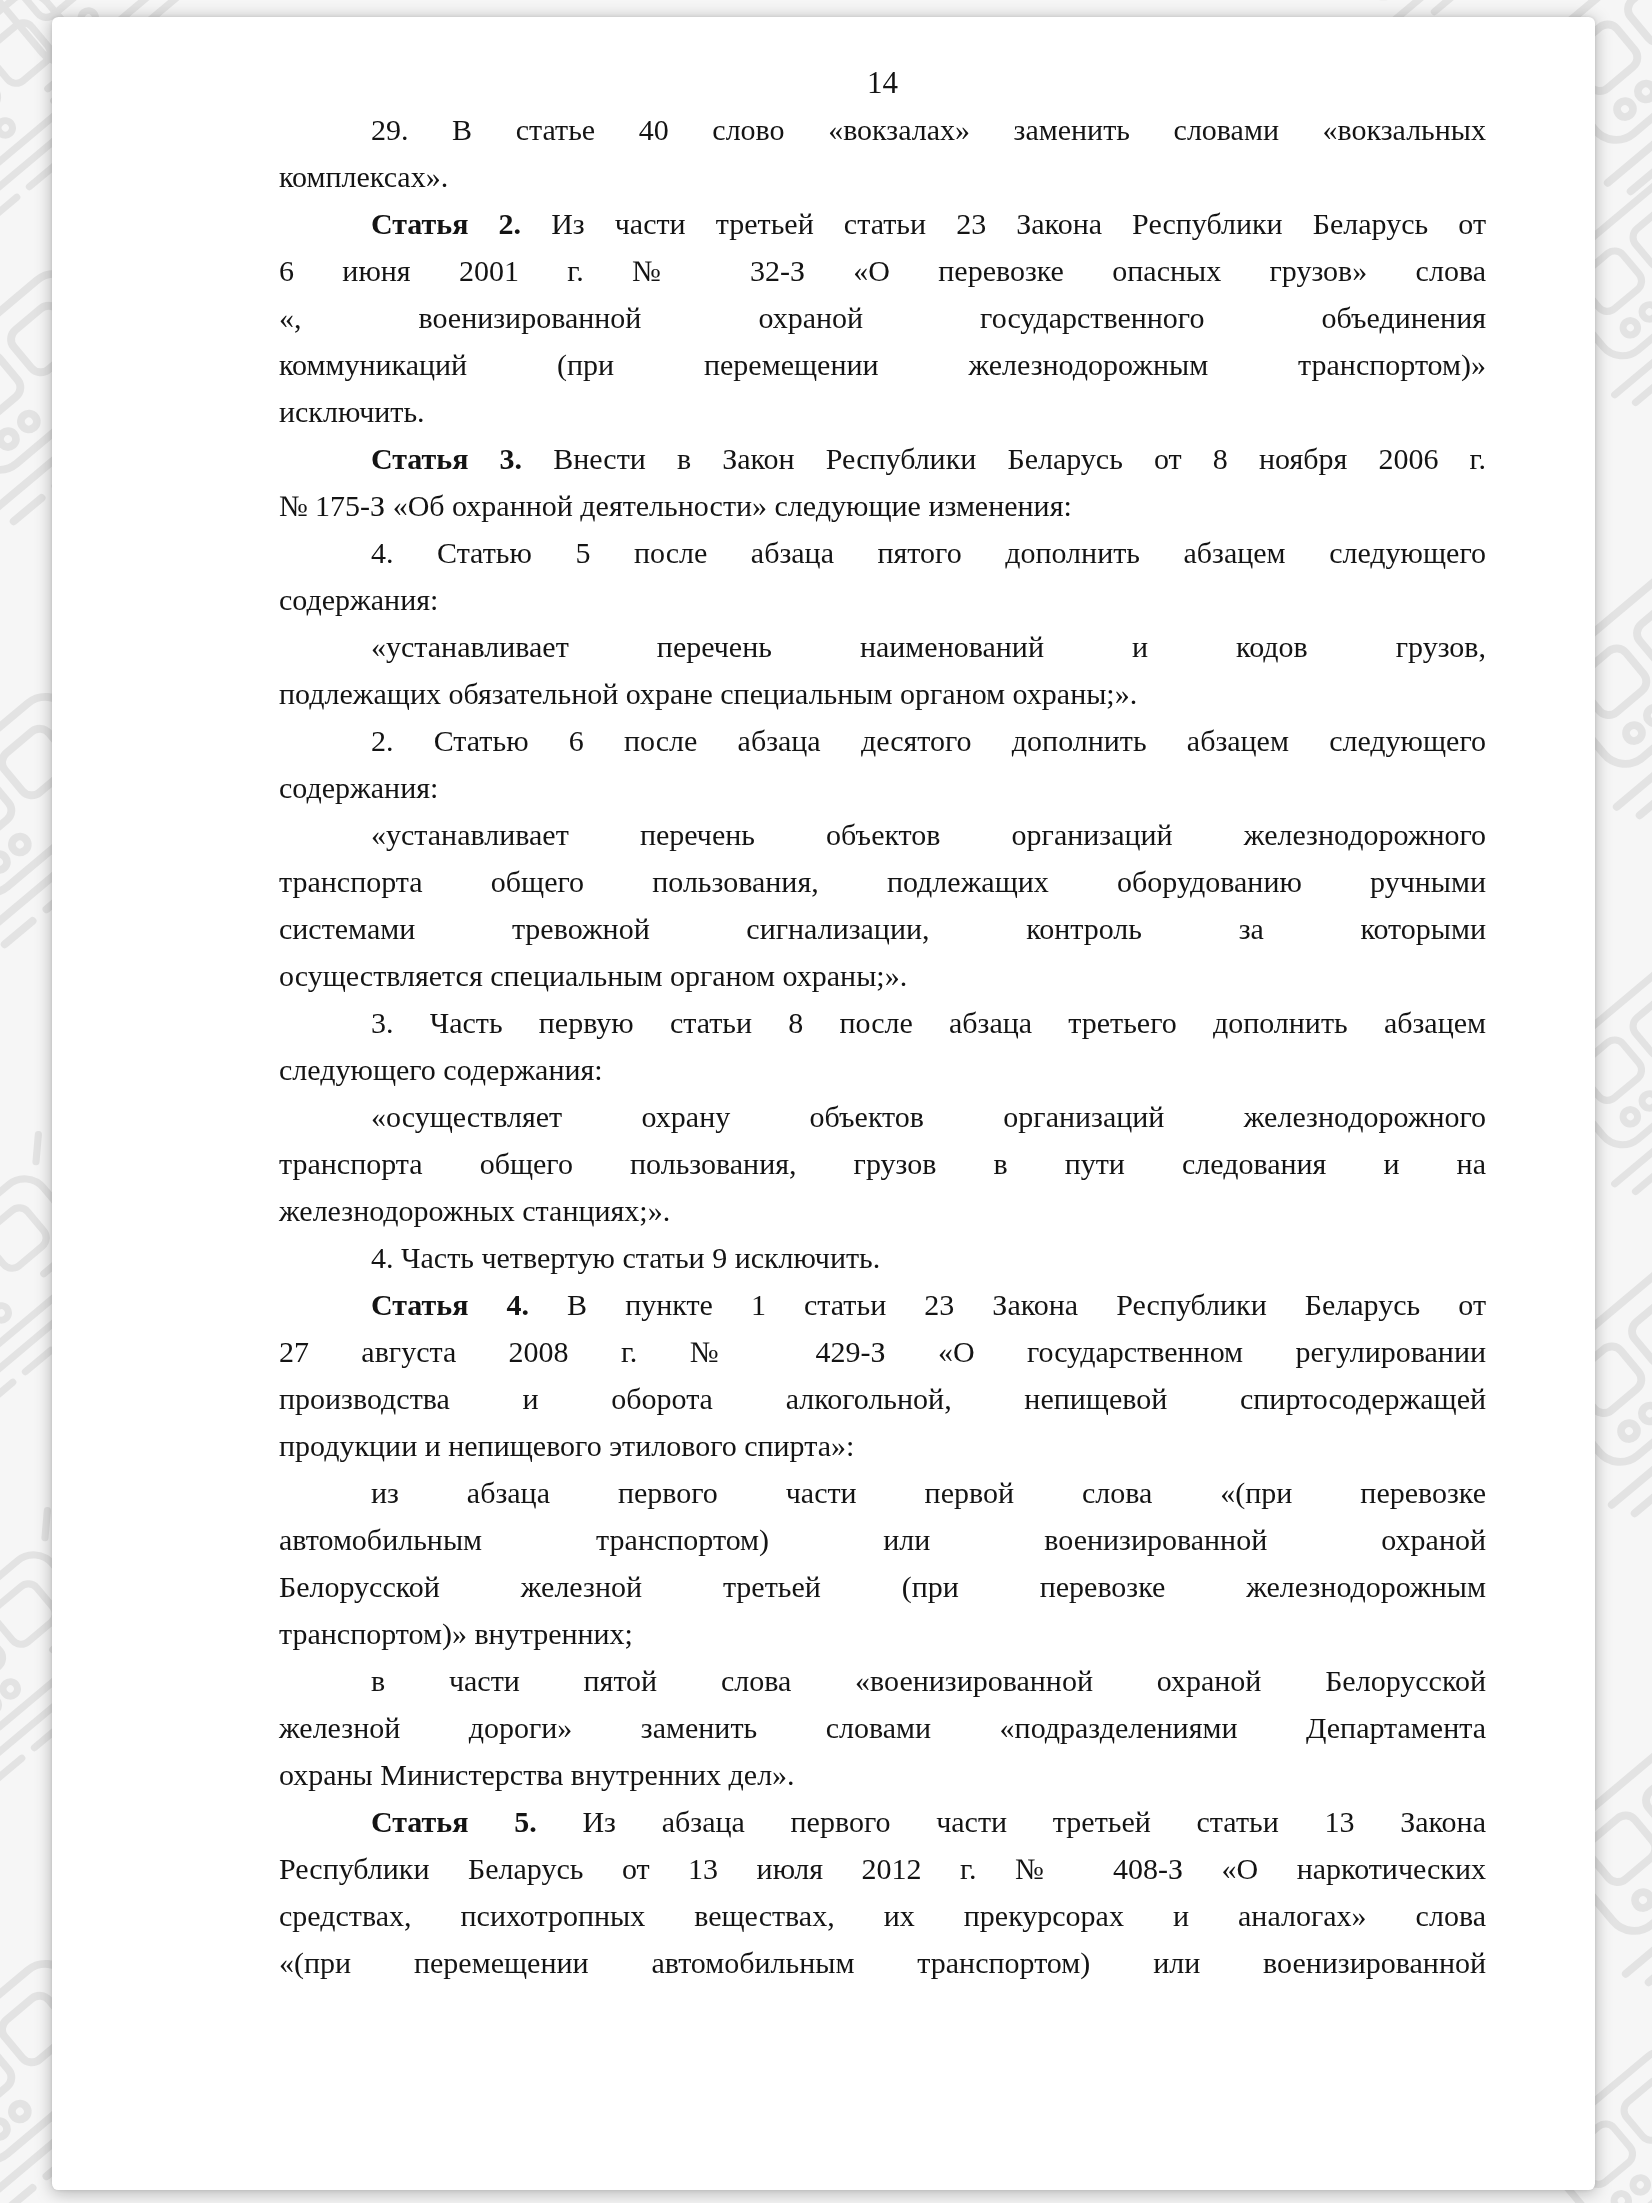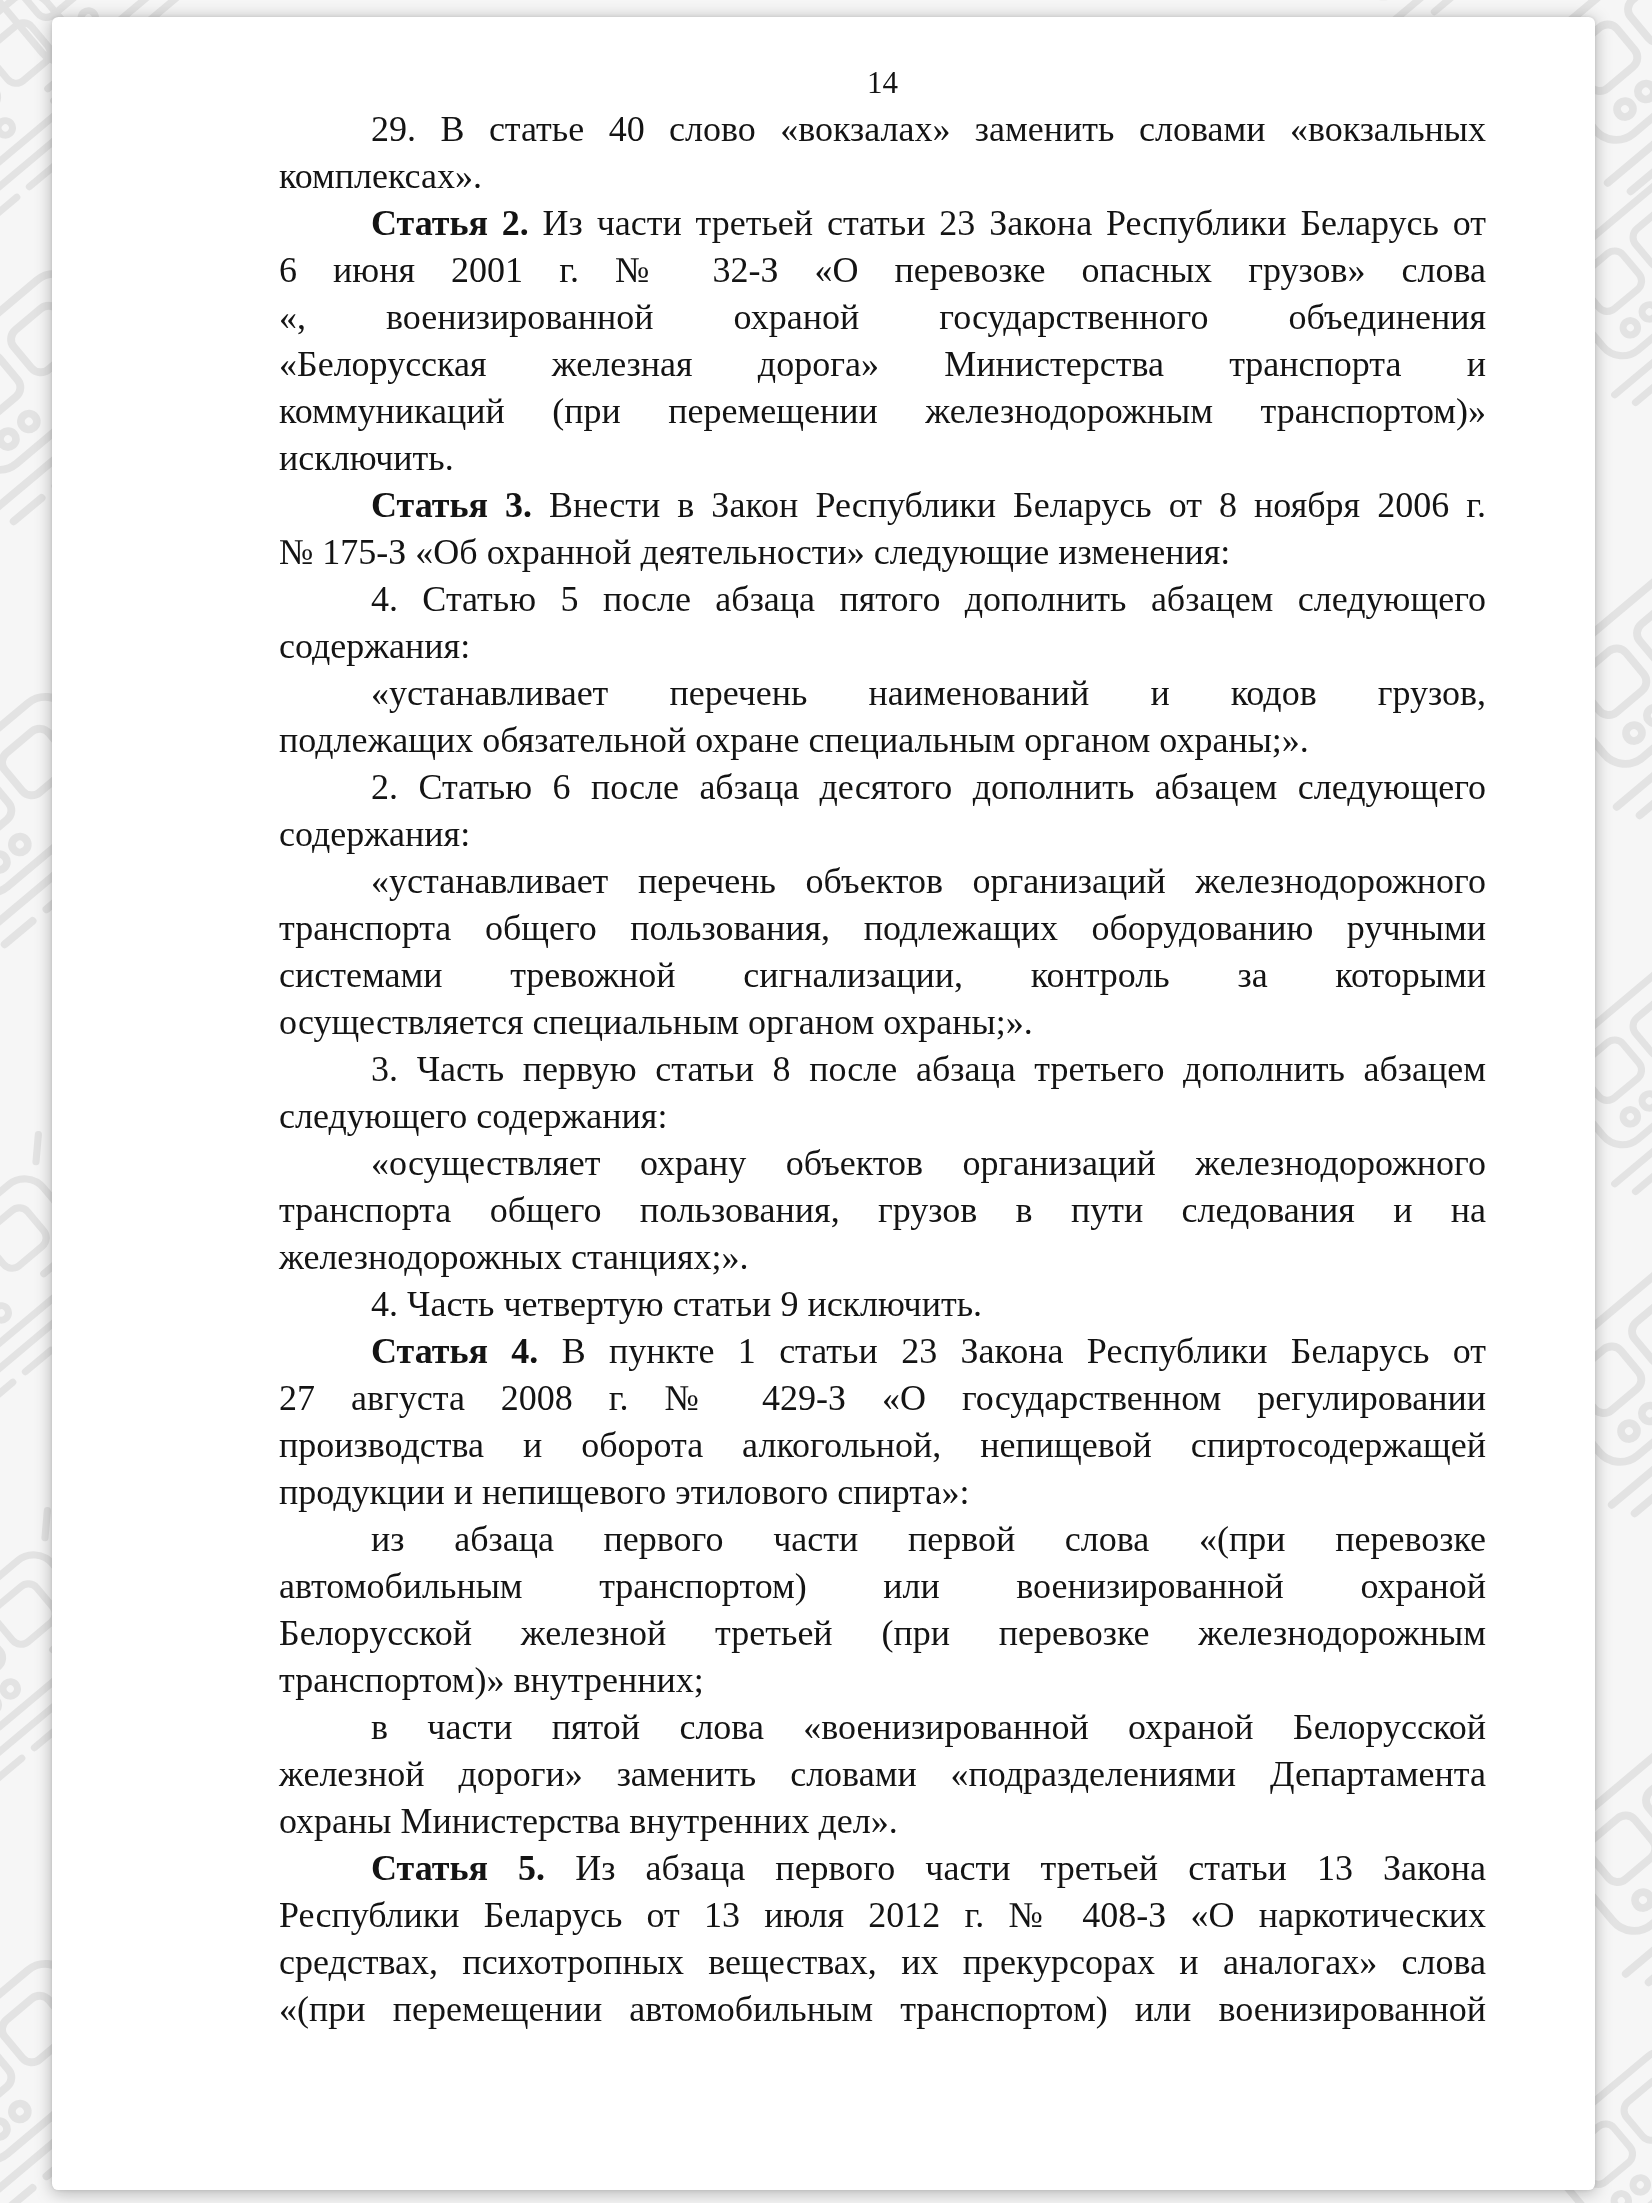--- a/index.html
+++ b/index.html
@@ -44,21 +44,21 @@
     z-index: 1;
   }
   .content {
     position: absolute;
     left: 227px;
     top: 42px;
     width: 1207px;
     color: #141414;
   }
   .line {
-    font-size: 36px;
+    font-size: 30px;
     line-height: 47px;
     text-align: justify;
     text-align-last: justify;
     white-space: normal;
   }
   .line.first {
     padding-left: 92px;
   }
   .line.last {
     text-align: left;
@@ -151,21 +151,20 @@
       <div class="page-number">14</div>
       <div id="doc-body">
           <div>
             <div class="line first">29. В статье 40 слово «вокзалах» заменить словами «вокзальных</div>
             <div class="line last">комплексах».</div>
           </div>
           <div>
             <div class="line first"><b>Статья 2.</b>&nbsp;Из части третьей статьи 23 Закона Республики Беларусь от</div>
             <div class="line">6&nbsp;июня 2001 г. № 32-З «О перевозке опасных грузов» слова</div>
             <div class="line">«, военизированной охраной государственного объединения</div>
-            <div class="line">«Белорусская железная дорога» Министерства транспорта и</div>
             <div class="line">коммуникаций (при перемещении железнодорожным транспортом)»</div>
             <div class="line last">исключить.</div>
           </div>
           <div>
             <div class="line first"><b>Статья 3.</b>&nbsp;Внести в Закон Республики Беларусь от 8 ноября 2006 г.</div>
             <div class="line last">№ 175-З «Об охранной деятельности» следующие изменения:</div>
           </div>
           <div>
             <div class="line first">4. Статью 5 после абзаца пятого дополнить абзацем следующего</div>
             <div class="line last">содержания:</div>

